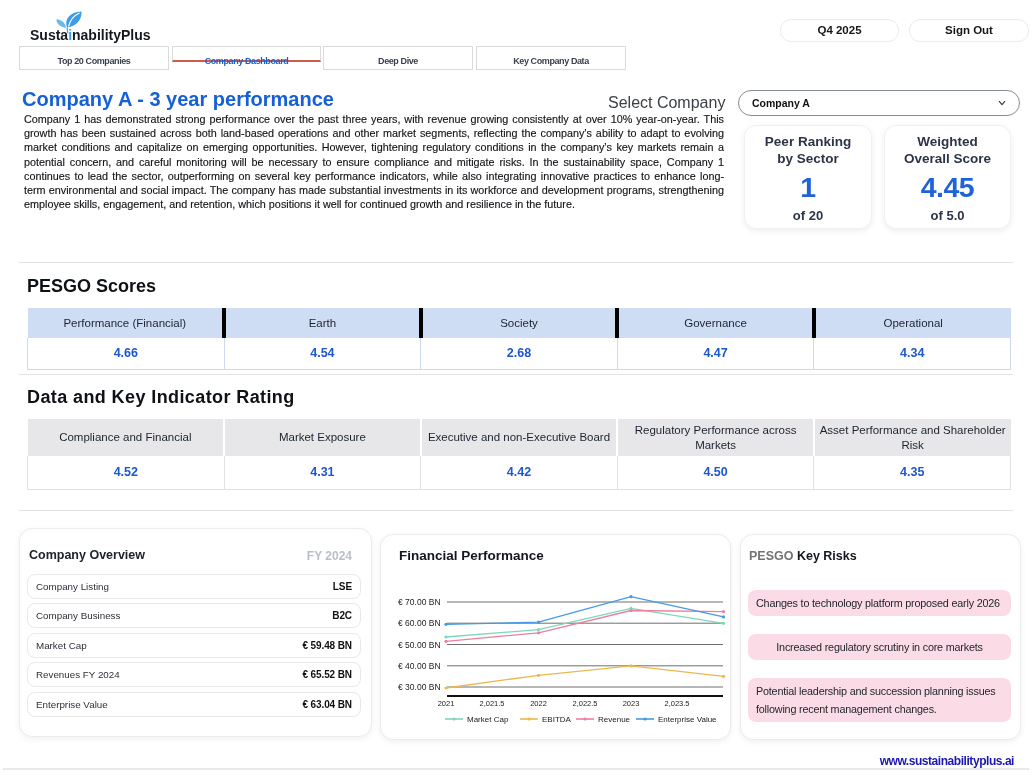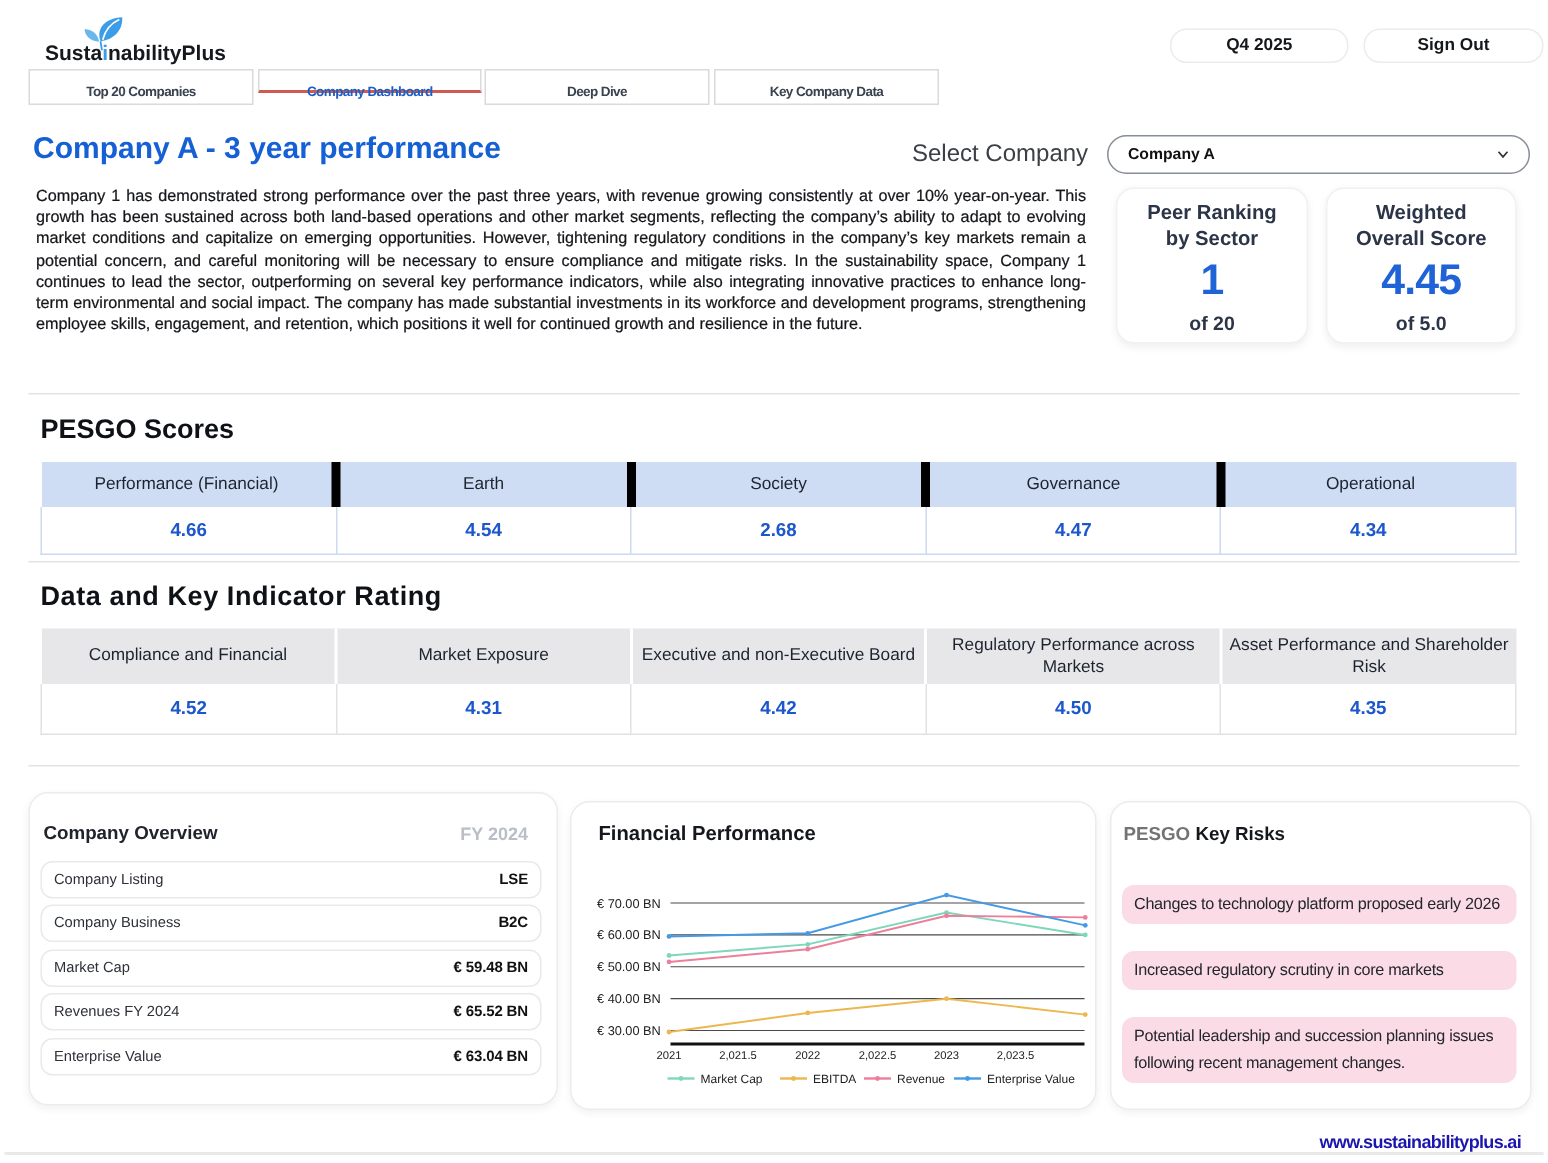--- a/index.html
+++ b/index.html
@@ -25,21 +25,21 @@
 #tab4 { left:476px; width:150px; }
 
 
 h1.title { left:22px; top:88px; font-size:20px; font-weight:bold; color:#1560d4; white-space:nowrap; }
 .sel-label { left:608px; top:93.5px; font-size:16px; color:#3c4046; white-space:nowrap; }
 .selbox { left:738px; top:90px; width:282px; height:26px; border:1px solid #878d95; border-radius:13px;
   font-size:10.5px; font-weight:bold; color:#111; line-height:24px; padding-left:13px; background:#fff;}
 .selbox svg { position:absolute; right:13px; top:9px; }
 
 
-.para { left:24px; top:124px; width:700px; font-size:10.8px; line-height:14.2px; color:#14161a; -webkit-text-stroke:0.15px #14161a; }
+.para { left:24px; top:112px; width:700px; font-size:10.8px; line-height:14.2px; color:#14161a; -webkit-text-stroke:0.15px #14161a; }
 .para .jl { text-align:justify; text-align-last:justify; white-space:normal; }
 .para .last { text-align:left; }
 
 
 .scard { top:125px; height:104px; background:#fff; border:1px solid #f1f1f1; border-radius:12px;
   box-shadow:0 2px 6px rgba(0,0,0,0.07); text-align:center; color:#2c3547; }
 #scard1 { left:744px; width:128px; }
 #scard2 { left:884px; width:127px; }
 .scard .t { margin-top:6.7px; font-size:13.5px; font-weight:bold; line-height:17.5px; }
 .scard .big { font-size:28.5px; font-weight:bold; color:#1f63d6; line-height:33px; margin-top:3px; letter-spacing:-0.5px;}
@@ -48,21 +48,21 @@
 
 .divider { height:1px; background:#e3e3e3; left:19px; width:994px; }
 
 
 h2.sec { left:27px; font-size:18px; font-weight:bold; color:#0e1116; }
 
 
 table.grid { position:absolute; left:27px; width:984px; border-collapse:collapse; table-layout:fixed; }
 table.grid td { text-align:center; }
 #t1 { top:308px; }
-#t1 .hd td { background:#cfddf4; height:30px; font-size:11.5px; color:#1c2430; border-right:6px solid #000000; }
+#t1 .hd td { background:#cfddf4; height:30px; font-size:11.5px; color:#1c2430; border-right:4px solid #000000; }
 #t1 .hd td:last-child { border-right:none; }
 #t1 .vl td { height:31px; font-size:12.5px; font-weight:bold; color:#1c57cc;
   border-right:1px solid #ccd9ef; border-bottom:1px solid #ccd9ef; border-left:1px solid #ccd9ef;}
 #t2 { top:419px; }
 #t2 .hd td { background:#e7e7e9; height:37px; font-size:11.5px; color:#1c2430; border-right:2px solid #fff; line-height:14.5px;}
 #t2 .hd td:last-child { border-right:none; }
 #t2 .vl td { height:33px; font-size:12.5px; font-weight:bold; color:#1c57cc;
   border-right:1px solid #e2e2e4; border-bottom:1px solid #e2e2e4; border-left:1px solid #e2e2e4;}
 
 
@@ -74,21 +74,21 @@
 .bc1-fy { left:280px; top:549px; width:72px; text-align:right; font-size:12px; font-weight:bold; color:#babec7; }
 .orow { left:27px; width:334px; height:25px; border:1px solid #e9e9e9; border-radius:8px; background:#fff;
   font-size:9.8px; color:#2c3038; line-height:23px; padding:0 8px; }
 .orow b { float:right; color:#111; font-size:10px; letter-spacing:-0.1px; }
 .bc2-title { left:399px; top:548px; font-size:13.5px; font-weight:bold; color:#14171c; }
 .bc3-title { left:749px; top:549px; font-size:12.5px; font-weight:bold; color:#14171c; }
 .bc3-title .blue { color:#737373; }
 .risk { left:748px; width:263px; background:#fbdce6; border-radius:8px; font-size:10.8px; letter-spacing:-0.2px; color:#23262c;
   padding:0 8px; white-space:nowrap; }
 #risk1 { top:590px; height:26px; line-height:26px; }
-#risk2 { top:634px; height:26px; line-height:26px; }
+#risk2 { top:634px; height:26px; line-height:26px;text-align:center; }
 #risk3 { top:678px; height:44px; line-height:17.5px; padding-top:5px; }
 
 
 .footer { left:700px; top:754px; width:314px; text-align:right; font-size:12px; letter-spacing:-0.45px; font-weight:bold; color:#1b17ae; }
 .botline { left:3px; top:768px; width:1026px; height:2px; background:#e9e9e9; }
 </style>
 </head>
 <body>
 <div class="page">
 

